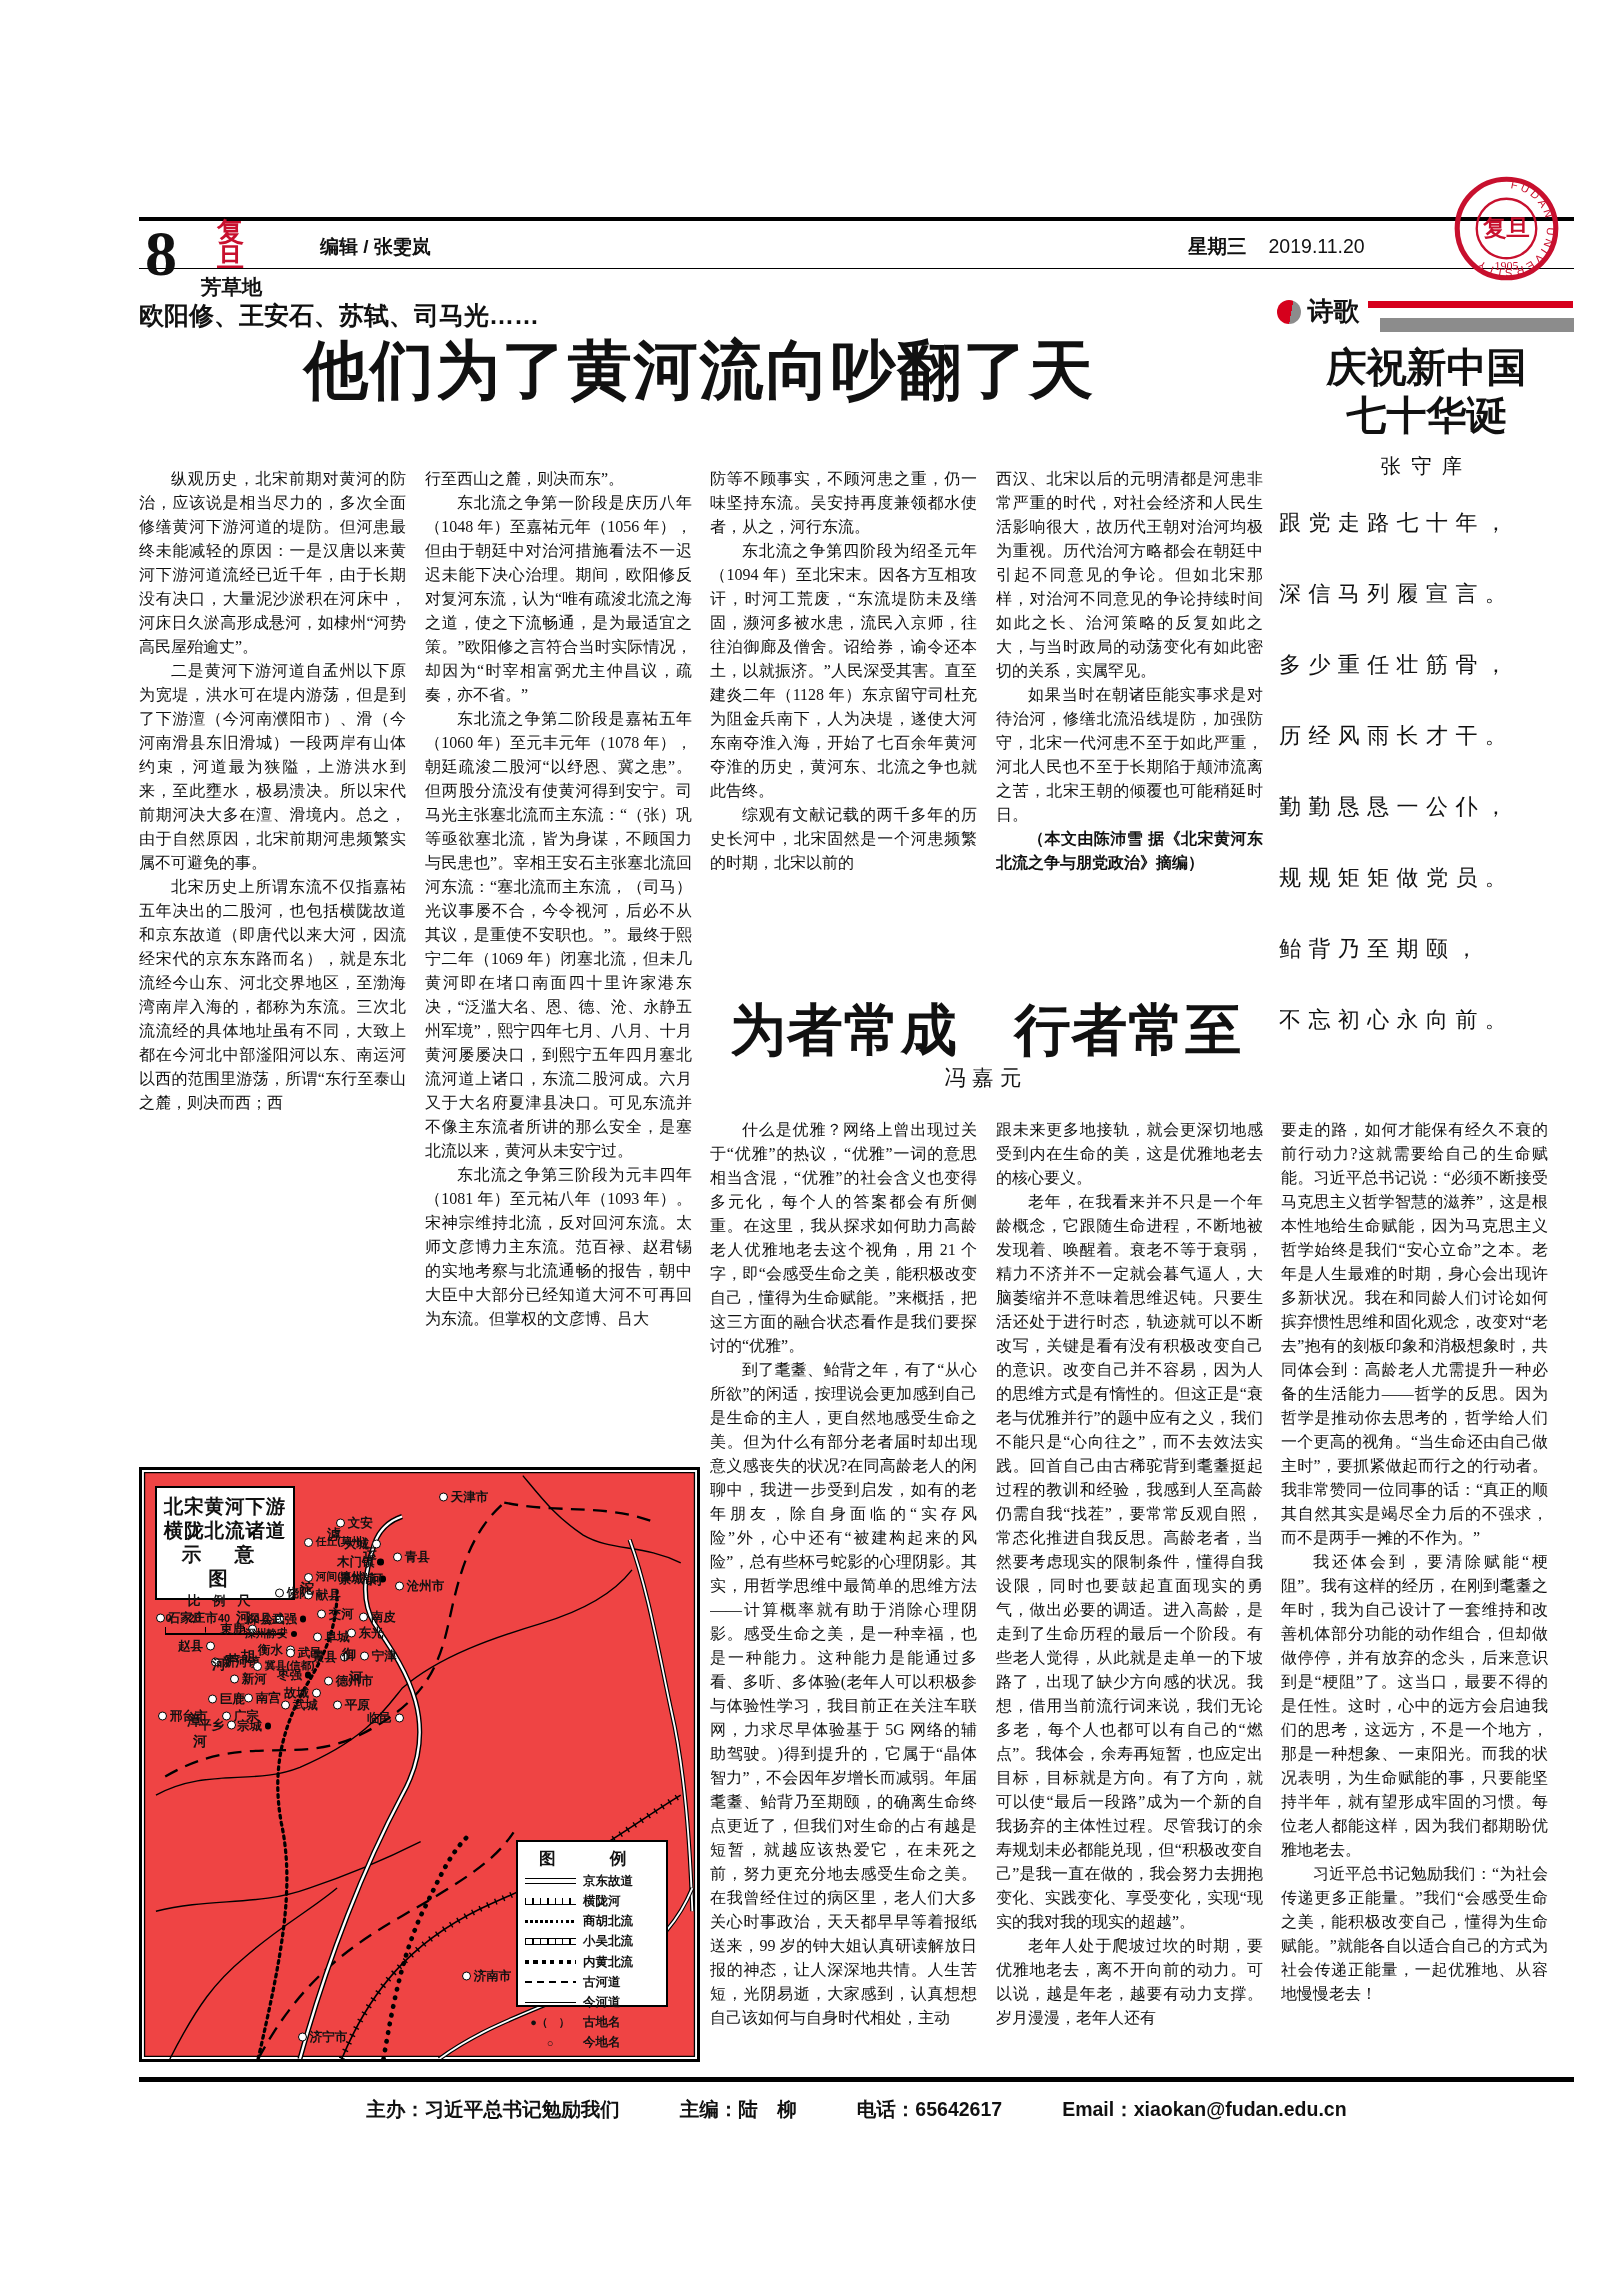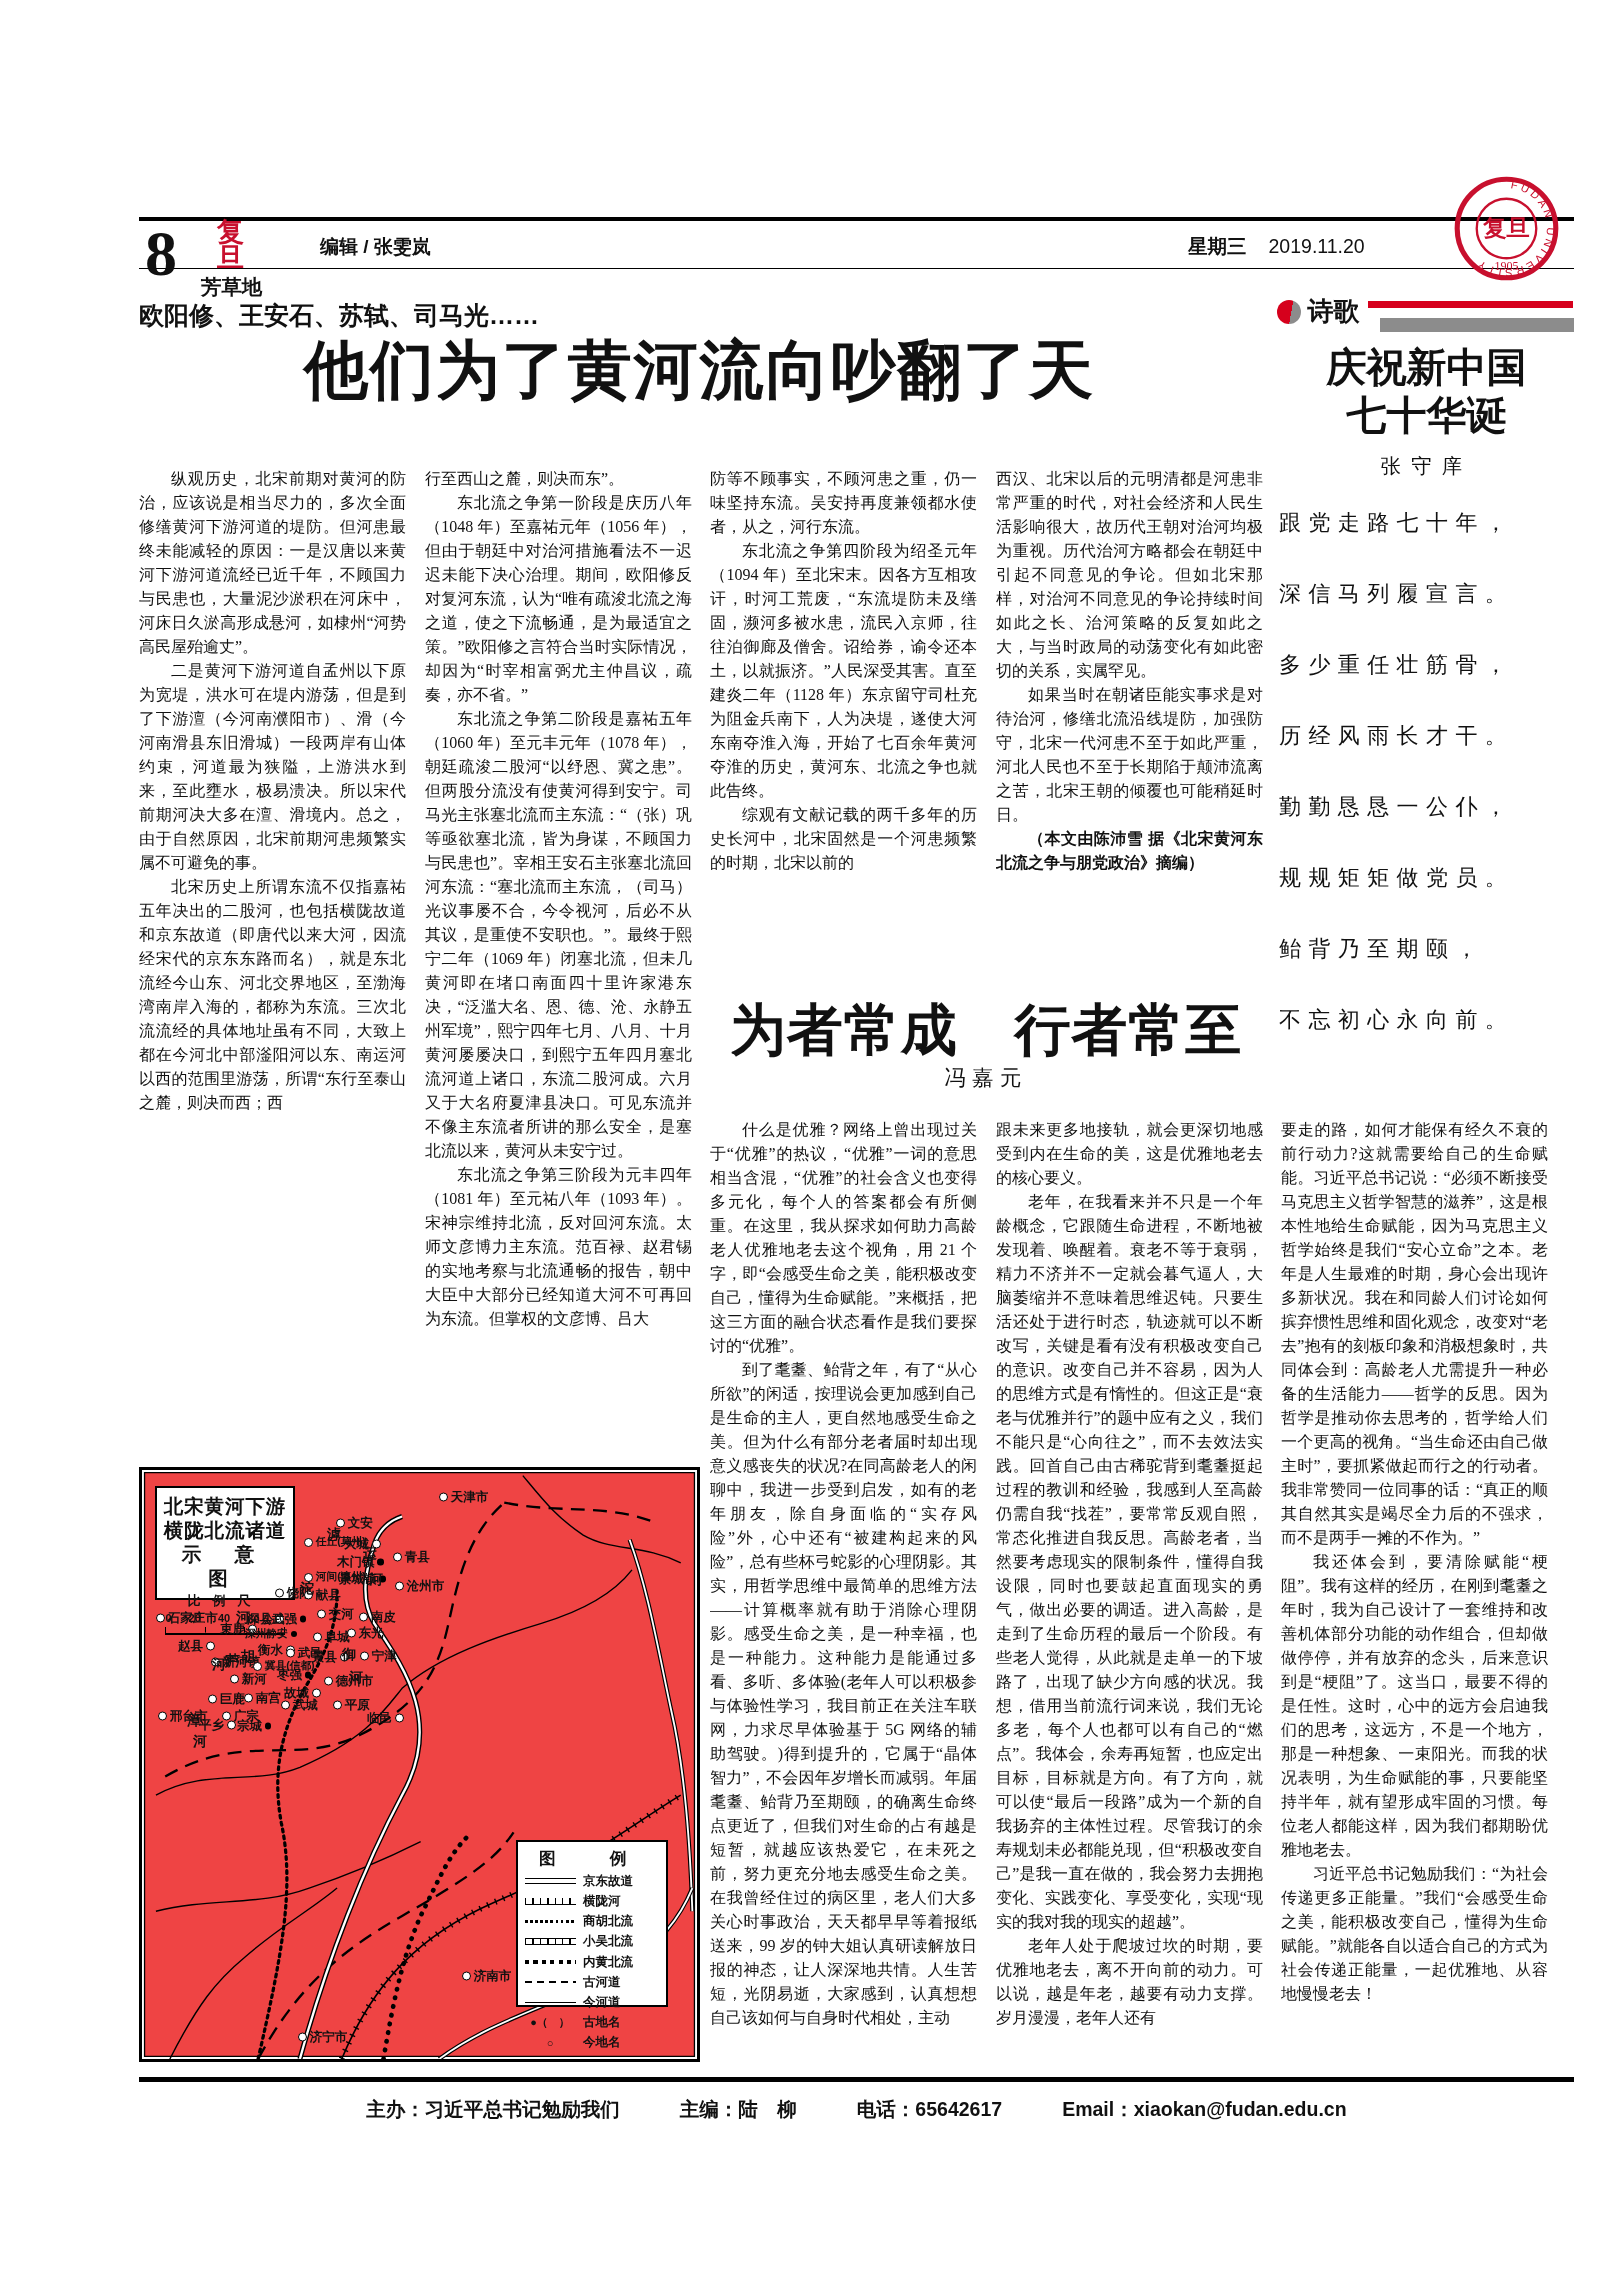--- a/index.html
+++ b/index.html
@@ -119,21 +119,21 @@
   <div class="abs poetry-tag" style="left:1277px;top:294px;">
     <span class="poetry-dot"></span>
     <span class="poetry-label">诗歌</span>
   </div>
   <div class="abs bar" style="left:1368px;top:301px;width:205px;height:7.4px;background:#d6001c;"></div>
   <div class="abs bar" style="left:1380px;top:318px;width:194px;height:14px;background:#8c8c8c;"></div>
 
   <div class="abs main-title" style="left:139px;top:335px;width:1121px;">他们为了黄河流向吵翻了天</div>
 
   <div class="abs col" style="left:139px;top:467px;width:267px;height:993px;">
-      <p>纵观历史，北宋前期对黄河的防治，应该说是相当尽力的，多次全面修缮黄河下游河道的堤防。但河患最终未能减轻的原因：一是汉唐以来黄河下游河道流经已近千年，不顾国力与民患也，大量泥沙淤积在河床中，河床日久淤高形成悬河，如棣州“河势高民屋殆逾丈”。</p>
+      <p>纵观历史，北宋前期对黄河的防治，应该说是相当尽力的，多次全面修缮黄河下游河道的堤防。但河患最终未能减轻的原因：一是汉唐以来黄河下游河道流经已近千年，由于长期没有决口，大量泥沙淤积在河床中，河床日久淤高形成悬河，如棣州“河势高民屋殆逾丈”。</p>
       <p>二是黄河下游河道自孟州以下原为宽堤，洪水可在堤内游荡，但是到了下游澶（今河南濮阳市）、滑（今河南滑县东旧滑城）一段两岸有山体约束，河道最为狭隘，上游洪水到来，至此壅水，极易溃决。所以宋代前期河决大多在澶、滑境内。总之，由于自然原因，北宋前期河患频繁实属不可避免的事。</p>
       <p>北宋历史上所谓东流不仅指嘉祐五年决出的二股河，也包括横陇故道和京东故道（即唐代以来大河，因流经宋代的京东东路而名），就是东北流经今山东、河北交界地区，至渤海湾南岸入海的，都称为东流。三次北流流经的具体地址虽有不同，大致上都在今河北中部滏阳河以东、南运河以西的范围里游荡，所谓“东行至泰山之麓，则决而西；西</p>
     </div>
   <div class="abs col" style="left:425px;top:467px;width:267px;height:993px;">
       <p class="ni">行至西山之麓，则决而东”。</p>
       <p>东北流之争第一阶段是庆历八年（1048 年）至嘉祐元年（1056 年），但由于朝廷中对治河措施看法不一迟迟未能下决心治理。期间，欧阳修反对复河东流，认为“唯有疏浚北流之海之道，使之下流畅通，是为最适宜之策。”欧阳修之言符合当时实际情况，却因为“时宰相富弼尤主仲昌议，疏奏，亦不省。”</p>
       <p>东北流之争第二阶段是嘉祐五年（1060 年）至元丰元年（1078 年），朝廷疏浚二股河“以纾恩、冀之患”。但两股分流没有使黄河得到安宁。司马光主张塞北流而主东流：“（张）巩等亟欲塞北流，皆为身谋，不顾国力与民患也”。宰相王安石主张塞北流回河东流：“塞北流而主东流，（司马）光议事屡不合，今令视河，后必不从其议，是重使不安职也。”。最终于熙宁二年（1069 年）闭塞北流，但未几黄河即在堵口南面四十里许家港东决，“泛滥大名、恩、德、沧、永静五州军境”，熙宁四年七月、八月、十月黄河屡屡决口，到熙宁五年四月塞北流河道上诸口，东流二股河成。六月又于大名府夏津县决口。可见东流并不像主东流者所讲的那么安全，是塞北流以来，黄河从未安宁过。</p>
       <p>东北流之争第三阶段为元丰四年（1081 年）至元祐八年（1093 年）。宋神宗维持北流，反对回河东流。太师文彦博力主东流。范百禄、赵君锡的实地考察与北流通畅的报告，朝中大臣中大部分已经知道大河不可再回为东流。但掌权的文彦博、吕大</p>
     </div>
   <div class="abs col" style="left:710px;top:467px;width:267px;height:520px;">

